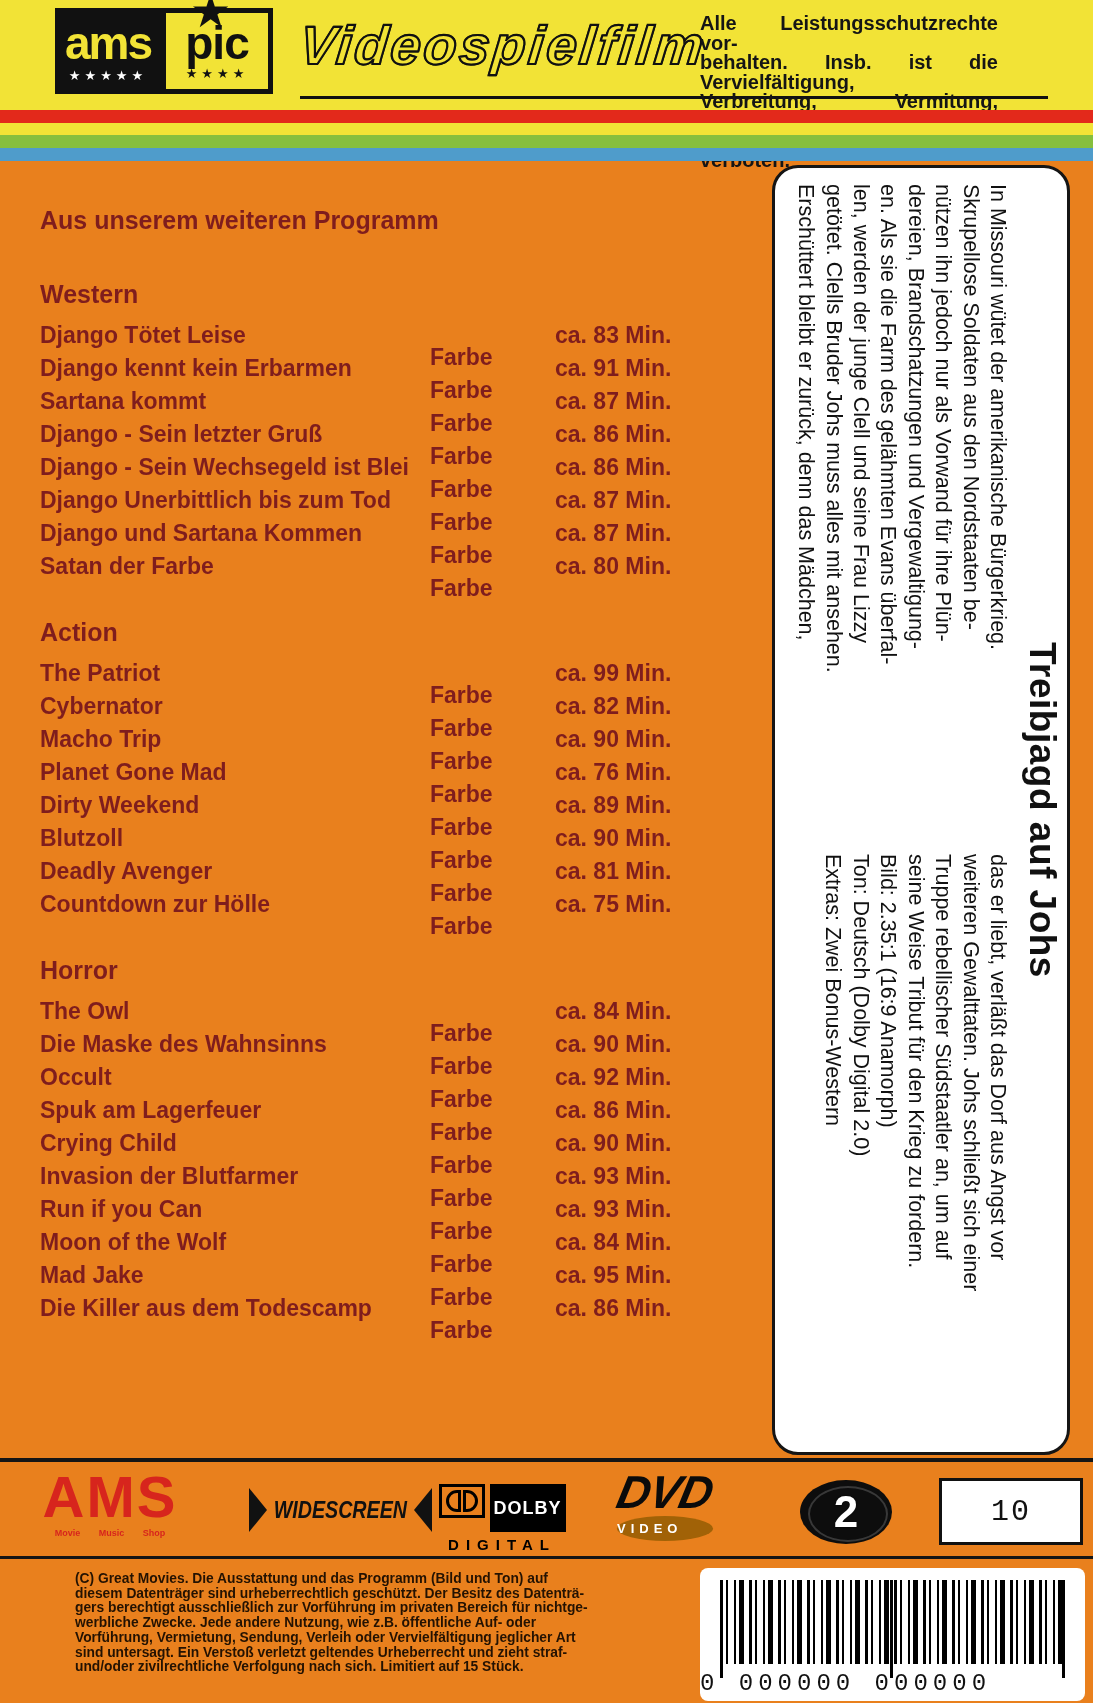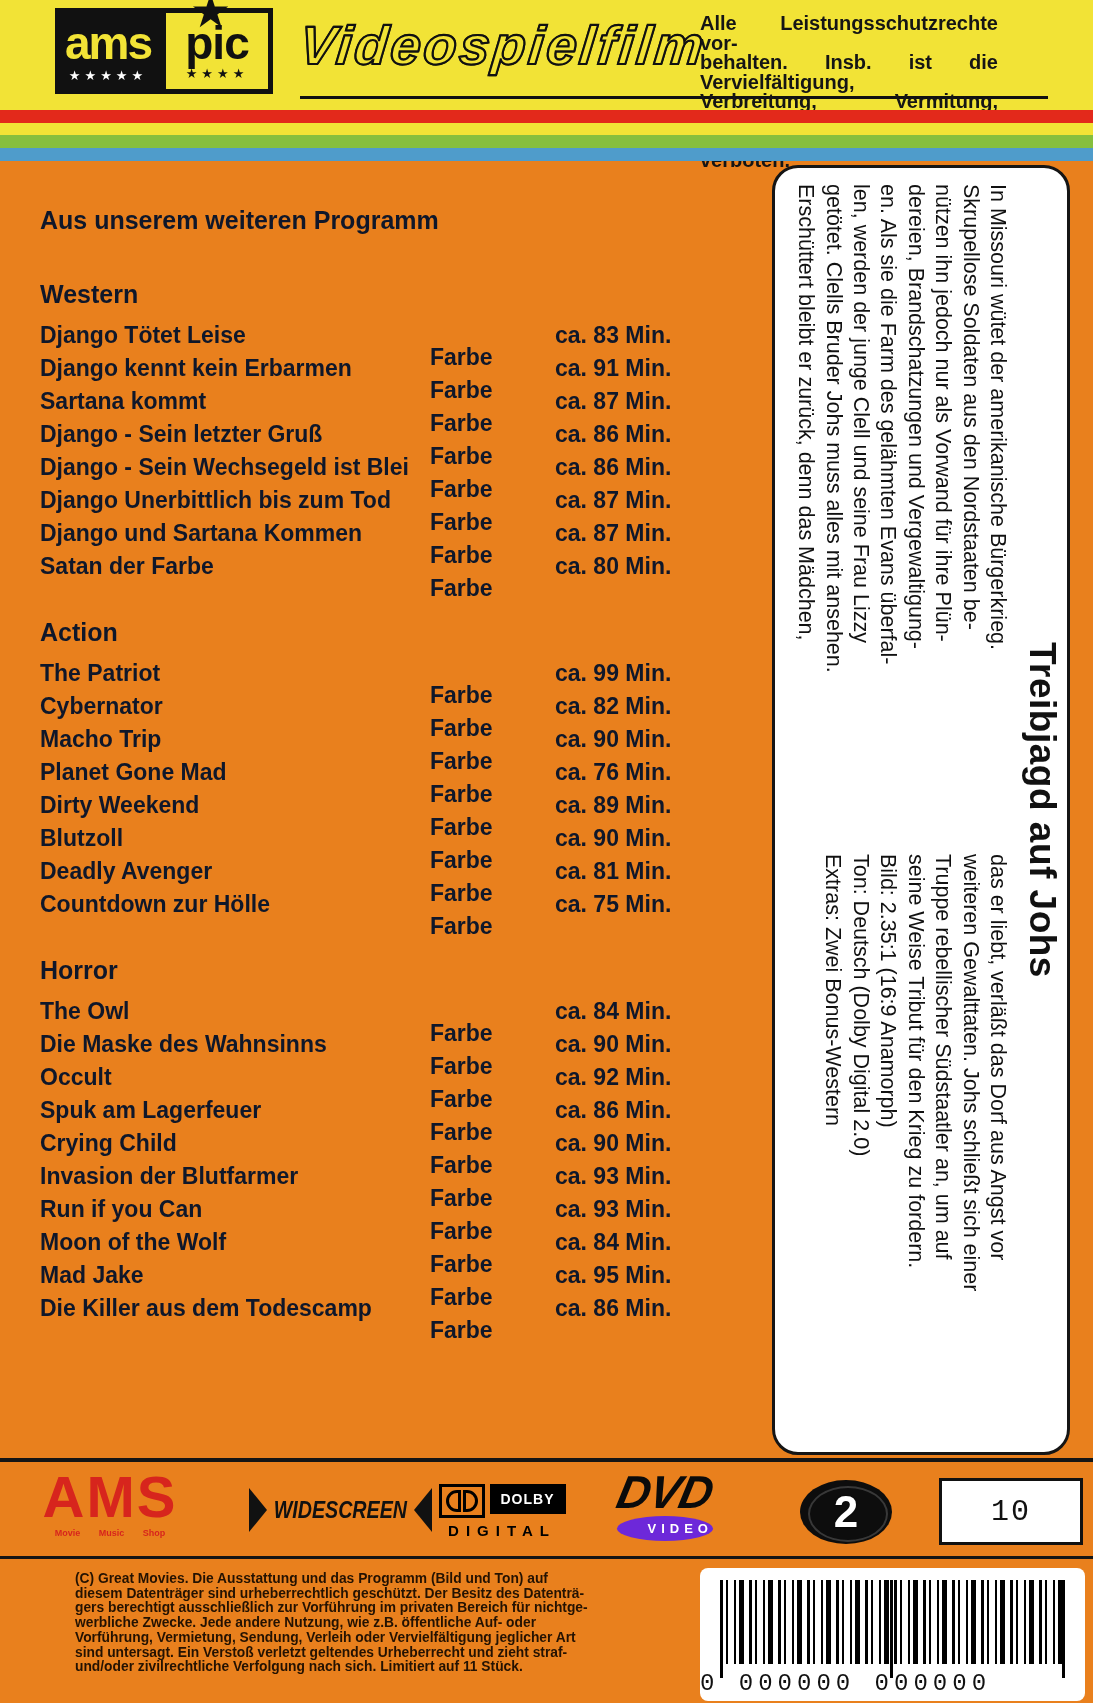--- a/index.html
+++ b/index.html
@@ -24,21 +24,21 @@
   .brand-underline{position:absolute;left:300px;top:96px;width:748px;height:3px;background:#111;}
   .legal{position:absolute;left:700px;top:14px;width:298px;font-size:20px;line-height:19.5px;
          font-weight:bold;color:#151515;white-space:pre-line;text-align:justify;}
   
   .stripe{position:absolute;left:0;width:1093px;}
   .stripe.red{top:110px;height:13px;background:#E3291B;}
   .stripe.yellow{top:123px;height:12px;background:#F2E336;}
   .stripe.green{top:135px;height:13px;background:#86BF3E;}
   .stripe.blue{top:148px;height:13px;background:#4F9CCB;}
   
-  .program{position:absolute;left:40px;top:205px;width:650px;color:#0f172a;}
+  .program{position:absolute;left:40px;top:205px;width:650px;color:#7f1d1d;}
   .prog-title{font-size:25px;font-weight:bold;line-height:30px;margin:0 0 44px 0;}
   .sec-header{font-size:25px;font-weight:bold;line-height:30px;margin:34px 0 10px 0;}
   .sec:first-of-type .sec-header{margin-top:0;}
   .row{display:flex;height:33px;align-items:center;font-size:23px;font-weight:bold;}
   .row .t{width:390px;}
   .row .f{width:125px;margin-top:44px;}
   .row .m{width:135px;}
   
   .info-box{position:absolute;left:772px;top:165px;width:298px;height:1290px;background:#fff;
             border:3px solid #151515;border-radius:26px;box-sizing:border-box;overflow:hidden;}
@@ -61,28 +61,28 @@
   .ws-wing.l{border-left:18px solid #111;}
   .ws-wing.r{border-right:18px solid #111;}
   .ws-text{font-size:24px;font-weight:bold;font-style:italic;color:#111;letter-spacing:0px;
            transform:scaleX(0.82);margin:0 -8px;white-space:nowrap;}
   .dolby{position:absolute;left:437px;top:1484px;width:130px;text-align:center;}
   .dolby-row{display:flex;gap:5px;justify-content:center;}
   .dd-box{width:46px;height:34px;border:3.5px solid #000;box-sizing:border-box;display:flex;
           align-items:center;justify-content:center;gap:2px;background:#fff0;}
   .dd-l{width:15px;height:22px;border:3.5px solid #000;border-radius:12px 0 0 12px;box-sizing:border-box;}
   .dd-r{width:15px;height:22px;border:3.5px solid #000;border-radius:0 12px 12px 0;box-sizing:border-box;}
-  .dolby-word{width:76px;height:30px;background:#000;color:#fff;font-size:14px;font-weight:bold;
+  .dolby-word{width:76px;height:48px;background:#000;color:#fff;font-size:18px;font-weight:bold;
               display:flex;align-items:center;justify-content:center;letter-spacing:1px;}
   .digital{font-size:15px;font-weight:bold;letter-spacing:7px;color:#000;margin-top:4px;}
   .dvd-logo{position:absolute;left:610px;top:1470px;width:110px;text-align:center;}
   .dvd-word{font-size:46px;font-weight:bold;font-style:italic;color:#0b0b0b;line-height:44px;
             transform:skewX(-12deg);letter-spacing:-1px;}
-  .dvd-ell{width:96px;height:25px;background:#6d28d9;border-radius:50%;margin:2px auto 0;
-           display:flex;align-items:center;justify-content:flex-end;}
+  .dvd-ell{width:96px;height:25px;background:#a16207;border-radius:50%;margin:2px auto 0;
+           display:flex;align-items:center;justify-content:flex-start;}
   .dvd-ell span{color:#fff;font-size:13px;font-weight:bold;letter-spacing:5px;}
   .region{position:absolute;left:800px;top:1480px;width:92px;height:64px;background:#0d0d0d;
           border-radius:50%;display:flex;align-items:center;justify-content:center;overflow:hidden;}
   .region .two{color:#fff;font-size:44px;font-weight:bold;text-shadow:0 0 2px #000;z-index:2;}
   .region .globe{position:absolute;left:8px;top:6px;width:76px;height:52px;border-radius:50%;
                  border:2px solid #555;opacity:.6;}
   .stock{position:absolute;left:939px;top:1478px;width:144px;height:67px;background:#fff;
          border:3px solid #111;box-sizing:border-box;display:flex;align-items:center;justify-content:center;
          font-family:"Liberation Mono",monospace;font-size:30px;color:#111;letter-spacing:2px;}
   .copyright{position:absolute;left:75px;top:1572px;width:848px;font-size:13.8px;line-height:14.7px;
@@ -337,21 +337,21 @@
   </div>
 
   <div class="rule2"></div>
 
   <div class="copyright"><span>(C) Great Movies. Die Ausstattung und das Programm (Bild und Ton) auf
 diesem Datenträger sind urheberrechtlich geschützt. Der Besitz des Datenträ-
 gers berechtigt ausschließlich zur Vorführung im privaten Bereich für nichtge-
 werbliche Zwecke. Jede andere Nutzung, wie z.B. öffentliche Auf- oder
 Vorführung, Vermietung, Sendung, Verleih oder Vervielfältigung jeglicher Art
 sind untersagt. Ein Verstoß verletzt geltendes Urheberrecht und zieht straf-
-und/oder zivilrechtliche Verfolgung nach sich. </span><b>Limitiert auf 11 Stück.</b></div>
+und/oder zivilrechtliche Verfolgung nach sich. </span><b>Limitiert auf 15 Stück.</b></div>
 
   <div class="barcode-box">
     <div class="bars"></div>
     <span class="guard g1"></span>
     <span class="guard g2"></span>
     <span class="guard g3"></span>
     <div class="bc-digits">0 000000 000000</div>
   </div>
 
 </div>

